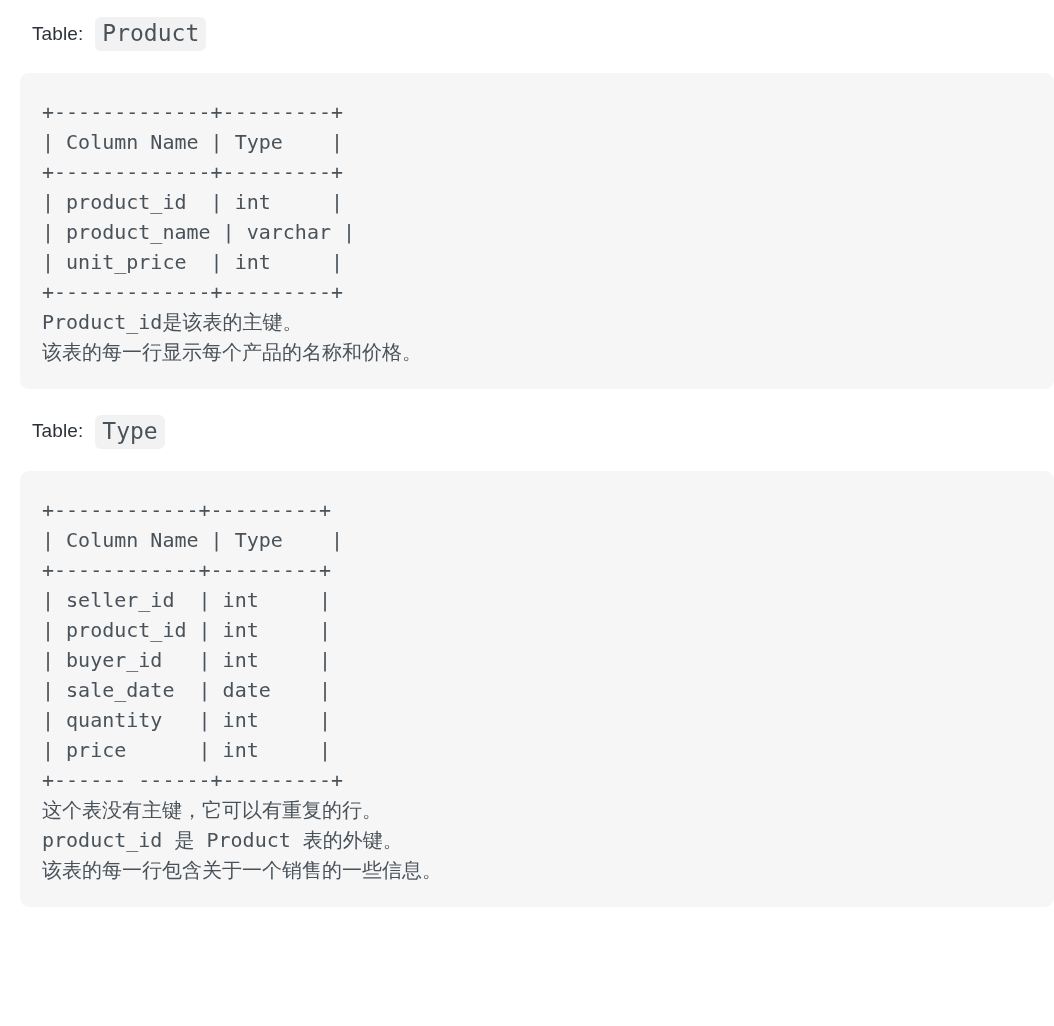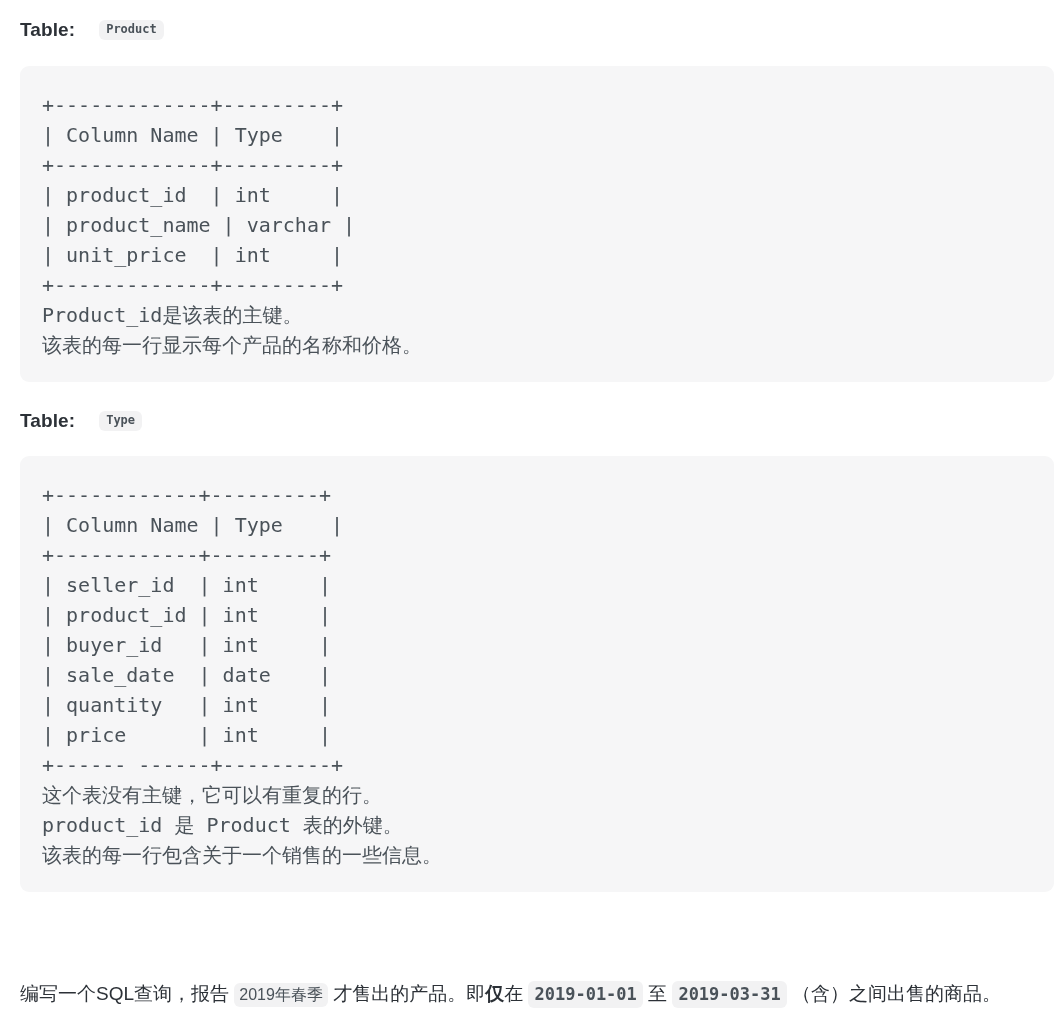--- a/index.html
+++ b/index.html
@@ -21,35 +21,35 @@
     position: relative;
     padding: 0;
     overflow: hidden;
   }
 
   
   .table-label {
     font-size: 19px;
     line-height: 1.4;
     color: #2c3137;
-    padding-left: 20px;
+    padding-left: 32px;
     display: flex;
     align-items: center;
-    gap: 24px;
-    font-weight: 700;
+    gap: 12px;
+    font-weight: 400;
   }
   .table-label .lbl-text { letter-spacing: .1px; }
 
   .inline-code {
     font-family: "DejaVu Sans Mono", "Liberation Mono", monospace;
     background: #f2f2f3;
     color: #4a5259;
     border-radius: 6px;
     padding: 2px 7px 3px 7px;
-    font-size: 12px;
+    font-size: 23px;
     line-height: 1.25;
     display: inline-block;
     white-space: pre;
   }
 
   
   .codeblock {
     background: #f6f6f7;
     border-radius: 9px;
     margin: 0 0 0 20px;
@@ -149,17 +149,14 @@
 | quantity   | int     |
 | price      | int     |
 +------ ------+---------+
 这个表没有主键，它可以有重复的行。
 product_id 是 Product 表的外键。
 该表的每一行包含关于一个销售的一些信息。</pre>
   </div>
 
   <div class="spacer-4"></div>
 
-  <p class="prompt-para">
-    <span>编写一个SQL查询，报告 </span><span class="cn-badge">2019年春季</span><span> 才售出的产品。即</span><span class="bold-em">仅</span><span>在 </span><span class="mono-badge">2019-01-01</span><span> 至 </span><span class="mono-badge">2019-03-31</span><span> （含）之间出售的商品。</span>
-  </p>
 
 </div>
 
 </body></html>

